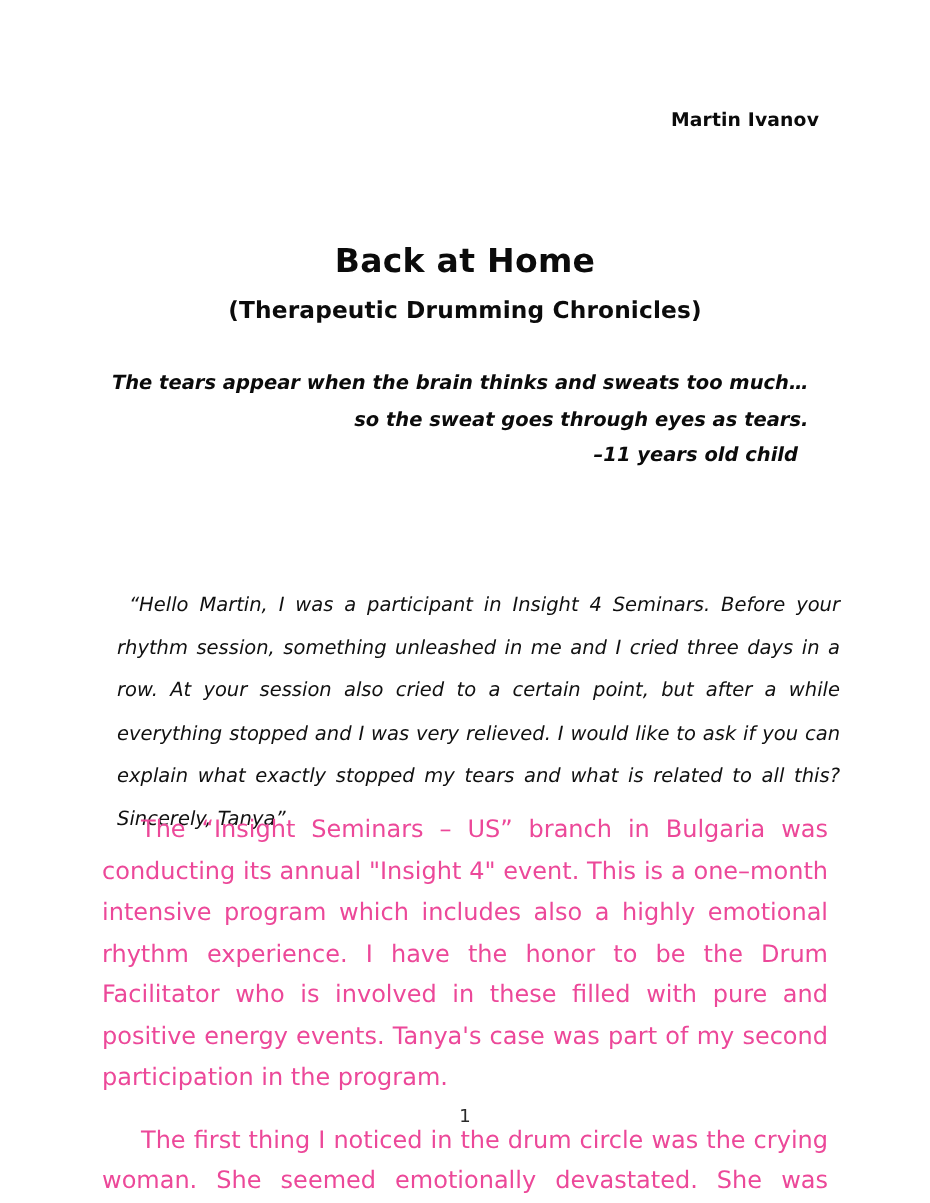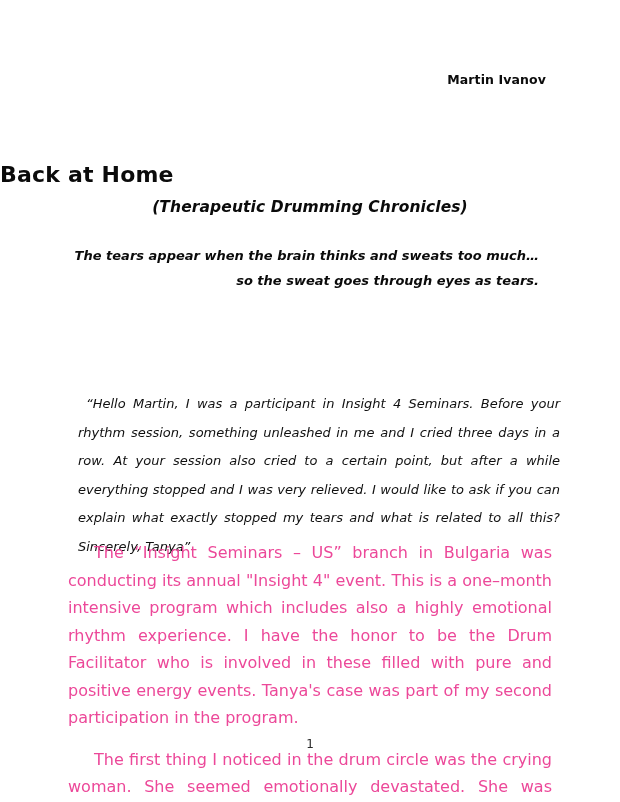--- a/index.html
+++ b/index.html
@@ -33,37 +33,36 @@
     letter-spacing: 0.1px;
     color: #0b0b0b;
   }
 
   
   .title {
     position: absolute;
     top: 147px;
     left: 0;
     width: 620px;
-    text-align: left;
+    text-align: center;
     font-size: 22px;
     font-weight: bold;
     letter-spacing: 0.2px;
     color: #0b0b0b;
   }
   .subtitle {
     position: absolute;
     top: 198px;
     left: 0;
     width: 620px;
     text-align: center;
     font-size: 15.5px;
     font-weight: bold;
     letter-spacing: 0.1px;
     color: #0b0b0b;
-    font-style: italic;
   }
 
   
   .epigraph {
     position: absolute;
     top: 243px;
     left: 71px;
     width: 468px;
     font-size: 13px;
     font-style: italic;
@@ -134,20 +133,21 @@
 <div class="page">
 
   <div class="byline">Martin Ivanov</div>
 
   <h1 class="title">Back at Home</h1>
 
   <div class="subtitle">(Therapeutic Drumming Chronicles)</div>
 
   <div class="epigraph">The tears appear when the brain thinks and sweats too much…so the sweat goes through eyes as tears.</div>
 
+  <div class="epigraph-attrib">–11 years old child</div>
 
   <div class="letter">“Hello Martin, I was a participant in Insight 4 Seminars. Before your rhythm session, something unleashed in me and I cried three days in a row. At your session also cried to a certain point, but after a while everything stopped and I was very relieved. I would like to ask if you can explain what exactly stopped my tears and what is related to all this? Sincerely, Tanya”</div>
 
   <div class="body-block">
     <p class="para">The “Insight Seminars – US” branch in Bulgaria was conducting its annual "Insight 4" event. This is a one–month intensive program which includes also a highly emotional rhythm experience. I have the honor to be the Drum Facilitator who is involved in these filled with pure and positive energy events. Tanya's case was part of my second participation in the program.</p>
     <p class="para">The first thing I noticed in the drum circle was the crying woman. She seemed emotionally devastated. She was crying so hard that the tears drummed in sync with her hands. I thought for a second that I and the entire sound</p>
   </div>
 
   <div class="page-number">1</div>
 

